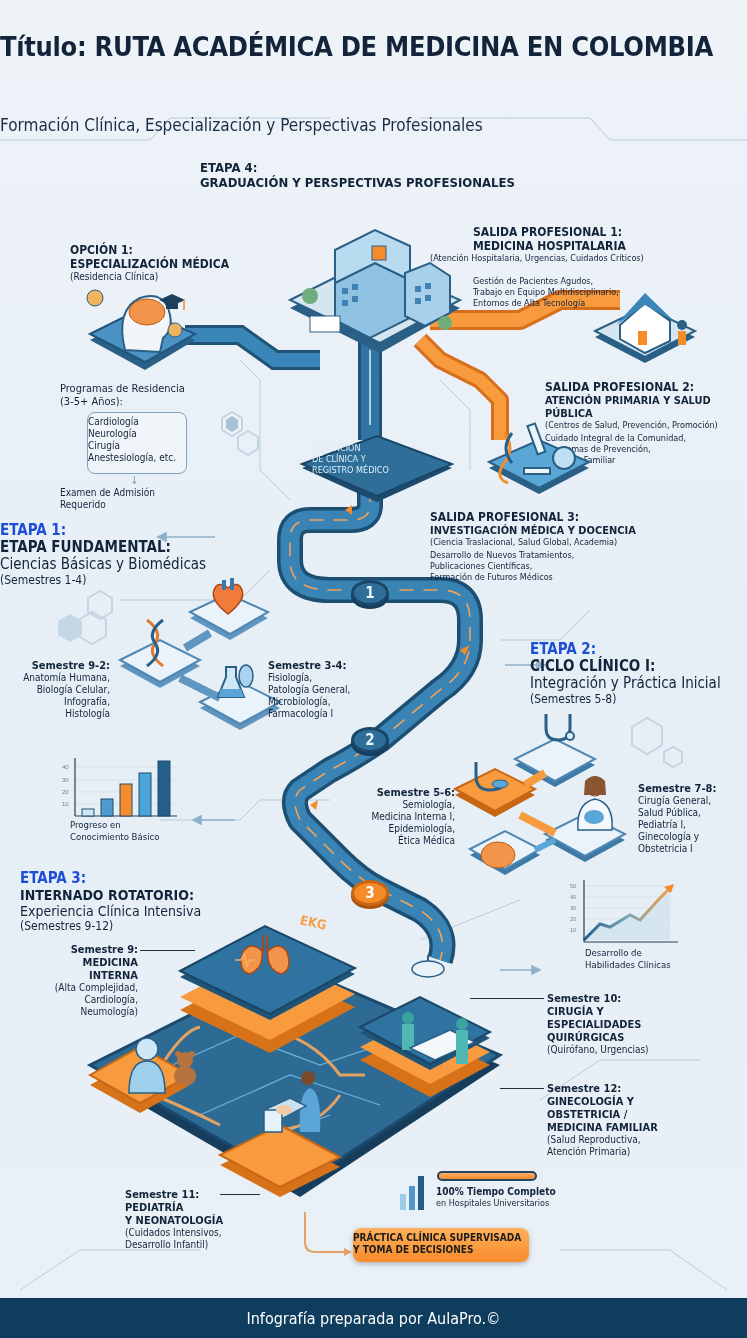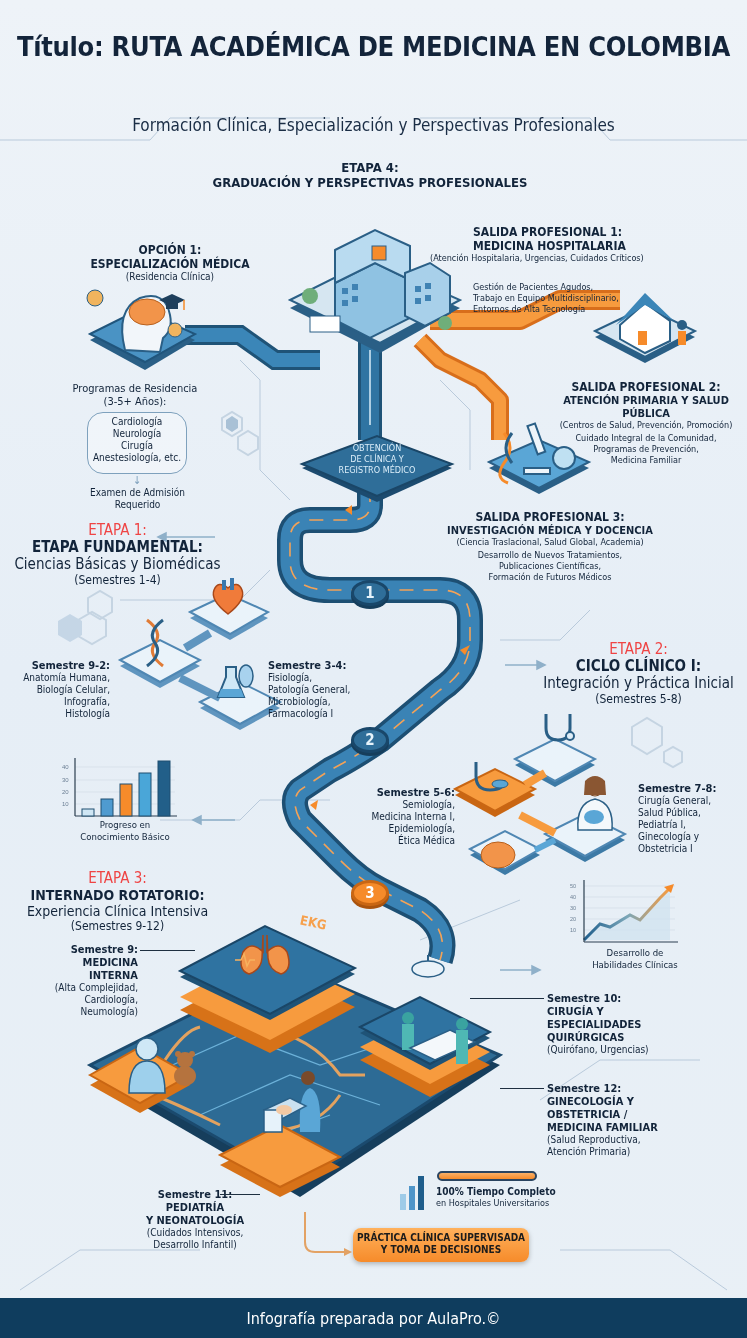--- a/index.html
+++ b/index.html
@@ -1,34 +1,34 @@
 <!DOCTYPE html>
 <html><head>
 <meta charset="utf-8">
 <style>
 *{box-sizing:border-box;margin:0;padding:0}
 html,body{width:747px;height:1338px;overflow:hidden}
 body{background:linear-gradient(180deg,#eef3f8 0%,#e6eef6 50%,#e9f0f6 100%);font-family:"DejaVu Sans Condensed","Liberation Sans",sans-serif;color:#10243a;position:relative}
 .abs{position:absolute}
-.c{text-align:center}
+.c{}
 .r{text-align:right}
 .b{font-weight:bold}
 .title{left:0;top:30px;width:747px;font-size:27px;line-height:34px;font-weight:bold;color:#13243a;letter-spacing:-0.3px}
 .subtitle{left:0;top:115px;width:747px;font-size:17px;color:#1a2d45}
 .t13{font-size:13px;line-height:15px}
 .t12{font-size:12px;line-height:14px}
 .t11{font-size:11px;line-height:13px}
 .t10{font-size:10px;line-height:12px}
 .t9{font-size:9px;line-height:11px}
-.etapa{color:#ef4444;font-weight:normal}
+.etapa{color:#1d4ed8;font-weight:bold}
 .dark{color:#12243a}
 svg{position:absolute;overflow:visible}
 .footer{left:0;top:1298px;width:747px;height:40px;background:#0f3d5e;color:#fff;font-size:16px;display:flex;align-items:center;justify-content:center}
 .orange-box{background:linear-gradient(180deg,#ffb15c,#f68b2a);border-radius:8px;color:#1c1c1c;font-weight:bold;box-shadow:0 2px 5px rgba(0,0,0,.25)}
-.prog-box{border:1.5px solid #7ea1bd;border-radius:16px;background:rgba(255,255,255,.35)}
+.prog-box{border:1.5px solid #7ea1bd;border-radius:8px;background:rgba(255,255,255,.35)}
 </style>
 </head>
 <body>
 
 <svg width="747" height="1338" style="left:0;top:0">
   <g stroke="#b9cadb" stroke-width="1" fill="none">
     <path d="M0 140 L150 140 L170 118 L330 118"></path>
     <path d="M747 140 L610 140 L590 118 L420 118"></path>
     <path d="M240 360 L260 380 L260 470 L290 500"></path>
     <path d="M440 380 L470 410 L470 470"></path>
@@ -162,21 +162,21 @@
 <div class="abs c" style="left:130px;top:474px;width:14px;color:#7ea1bd;font-size:11px">↓</div>
 <div class="abs c" style="left:60px;top:487px;width:155px">
   <div class="t10 dark">Examen de Admisión</div>
   <div class="t10 dark">Requerido</div>
 </div>
 
 <div class="abs" style="left:430px;top:225px;width:280px">
   <div class="t12 dark b" style="padding-left:43px">SALIDA PROFESIONAL 1:</div>
   <div class="t12 dark b" style="padding-left:43px">MEDICINA HOSPITALARIA</div>
   <div class="t9 dark">(Atención Hospitalaria, Urgencias, Cuidados Críticos)</div>
-  <div style="padding-left:43px;margin-top:18px">
+  <div style="padding-left:43px;margin-top:12px">
     <div class="t9 dark">Gestión de Pacientes Agudos,</div>
     <div class="t9 dark">Trabajo en Equipo Multidisciplinario,</div>
     <div class="t9 dark">Entornos de Alta Tecnología</div>
   </div>
 </div>
 <svg width="110" height="85" style="left:590px;top:285px">
   <polygon points="5,52 55,28 105,52 55,78" fill="#2a5f86"></polygon>
   <polygon points="5,46 55,22 105,46 55,72" fill="#d6e6f1" stroke="#2a5f86" stroke-width="2"></polygon>
   <polygon points="30,40 55,18 80,36 80,56 55,68 30,54" fill="#fff" stroke="#2a5f86" stroke-width="2"></polygon>
   <polygon points="26,40 55,8 84,36 55,20" fill="#3b86b8"></polygon>

